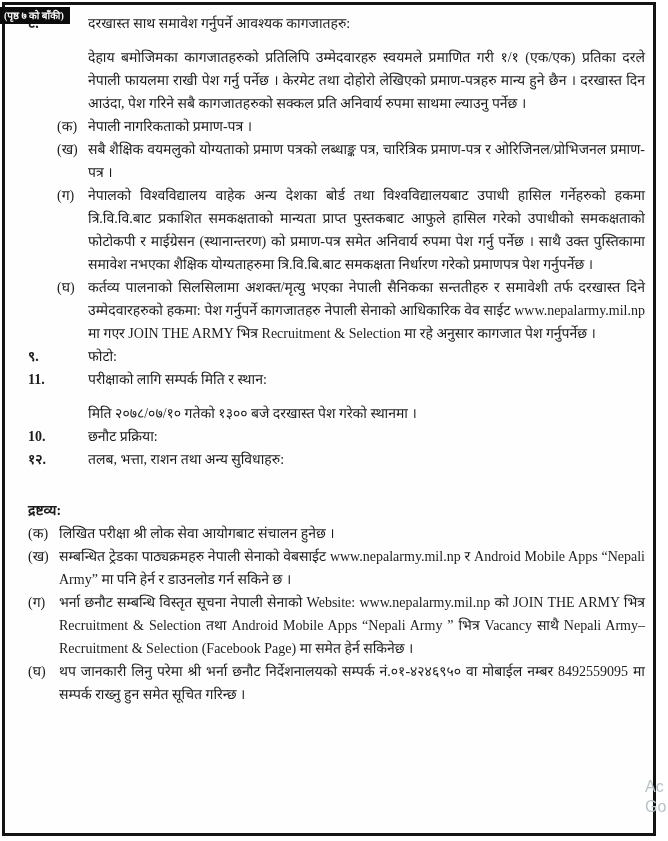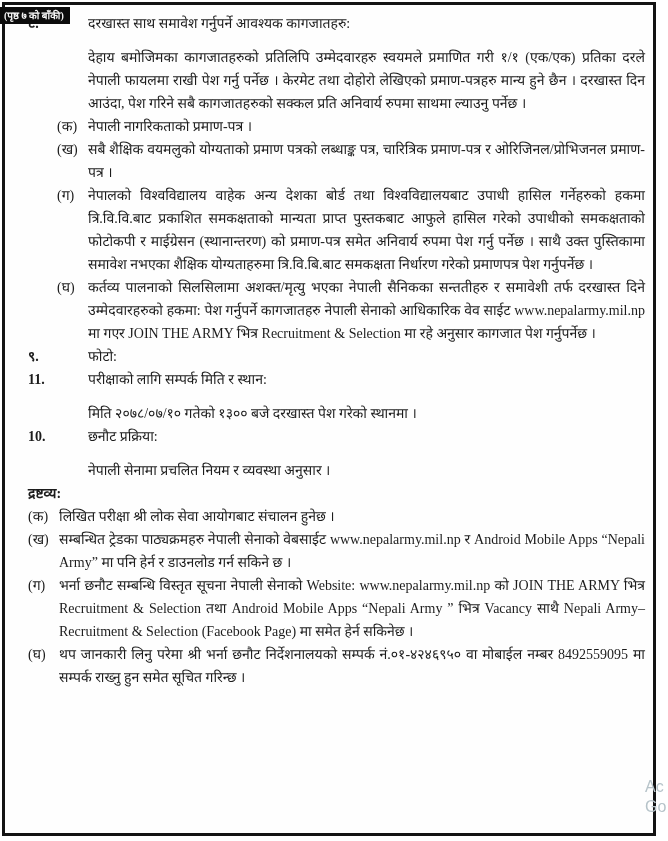--- a/index.html
+++ b/index.html
@@ -52,21 +52,21 @@
     flex: 1;
   }
   .para {
     margin: 11px 0 0 60px;
     text-align: justify;
   }
   .sub { display: flex; }
   .sub-spacer { width: 29px; flex: none; }
   .sub-label { width: 31px; flex: none; }
   .sub-text { flex: 1; text-align: justify; }
-  .notes-heading { font-weight: bold; }
+  .notes-heading { font-weight: bold; margin-top: 28px; }
   .note { display: flex; }
   .note-label { width: 31px; flex: none; }
   .note-text { flex: 1; text-align: justify; }
   .watermark {
     position: absolute;
     left: 645px;
     top: 777px;
     width: 40px;
     color: #b6c3c9;
     font-family: "Liberation Sans", sans-serif;
@@ -117,21 +117,24 @@
     <span class="num">11.</span>
     <span class="heading">परीक्षाको लागि सम्पर्क मिति र स्थान:</span>
   </div>
   <p class="para">मिति २०७८/०७/१० गतेको १३०० बजे दरखास्त पेश गरेको स्थानमा ।</p>
 
   <div class="sec-head">
     <span class="num">10.</span>
     <span class="heading">छनौट प्रक्रिया:</span>
   </div>
 
-  <p class="para">नेपाली सेनामा प्रचलित नियम र व्यवस्था अनुसार ।</p>
+  <div class="sec-head">
+    <span class="num">१२.</span>
+    <span class="heading">तलब, भत्ता, राशन तथा अन्य सुविधाहरु:</span>
+  </div>
 
   <div class="notes-heading">द्रष्टव्य:</div>
   <div class="note">
     <span class="note-label">(क)</span>
     <span class="note-text">लिखित परीक्षा श्री लोक सेवा आयोगबाट संचालन हुनेछ ।</span>
   </div>
   <div class="note">
     <span class="note-label">(ख)</span>
     <span class="note-text">सम्बन्धित ट्रेडका पाठ्यक्रमहरु नेपाली सेनाको वेबसाईट www.nepalarmy.mil.np र Android Mobile Apps “Nepali Army” मा पनि हेर्न र डाउनलोड गर्न सकिने छ ।</span>
   </div>

